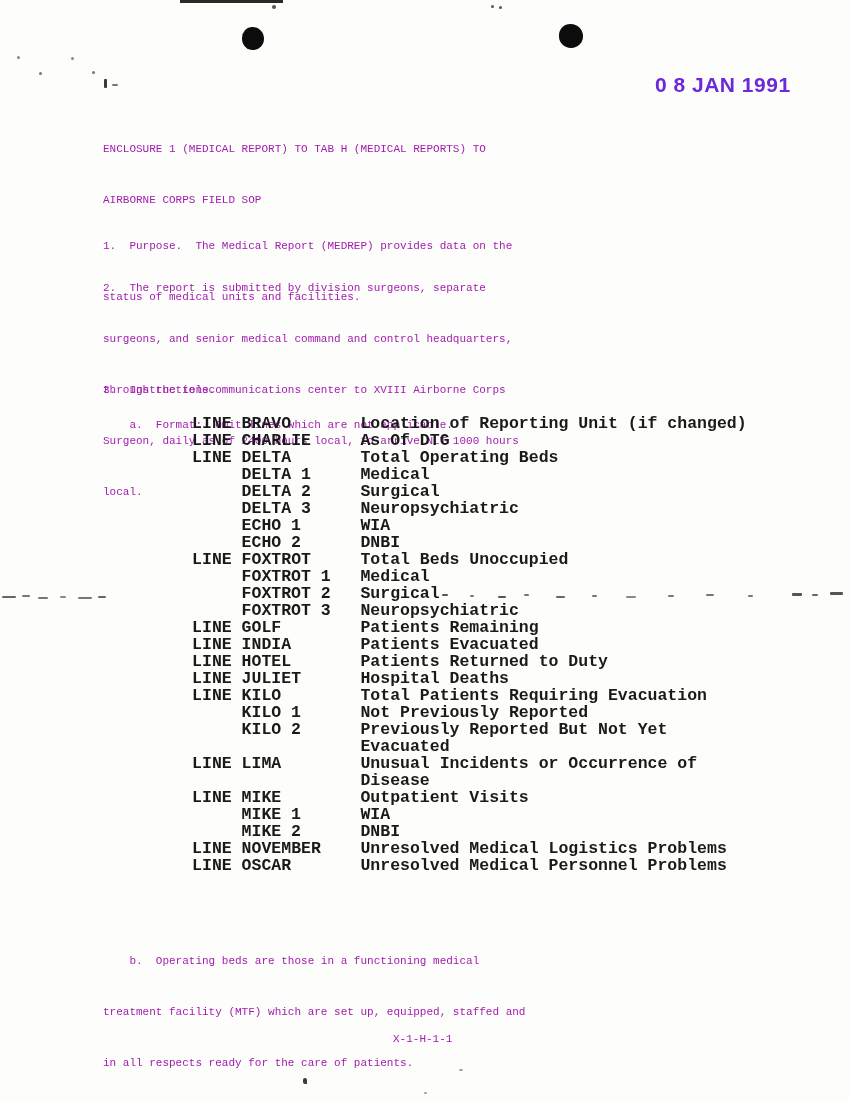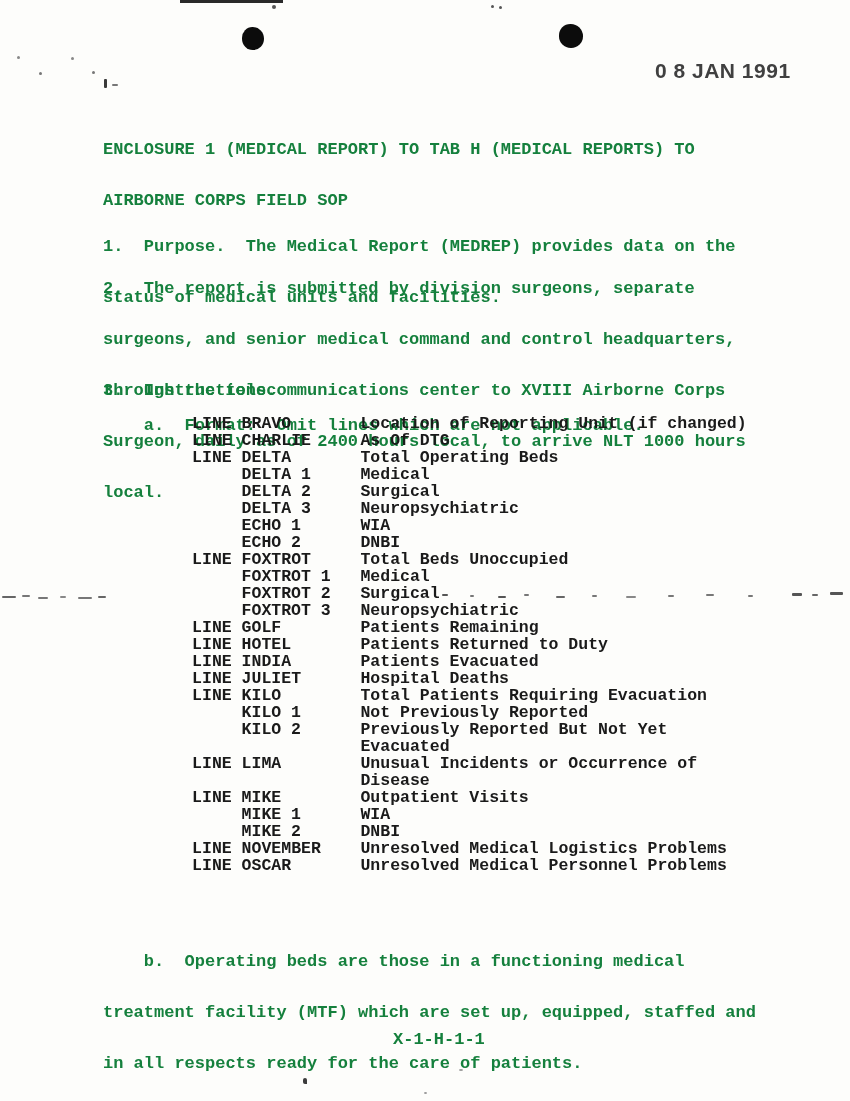--- a/index.html
+++ b/index.html
@@ -8,43 +8,43 @@
     width:850px; height:1101px;
     margin:0 auto;
     background:#fdfdfb;
     overflow:hidden;
     color:#1a1a1a;
   }
   .mono {
     position:absolute;
     left:103px;
     font-family:"Liberation Mono","DejaVu Sans Mono",monospace;
-    font-weight:700;
-    font-size:17px;
+    font-weight:400;
+    font-size:11px;
     line-height:17px;
     white-space:pre;
-    color:#15803d;
+    color:#a21caf;
   }
   .blk-title  { top:107px; }
   .blk-p1     { top:204px; }
   .blk-p2     { top:246px; }
   .blk-p3     { top:348px; }
   .blk-pa     { top:383px; }
   .blk-pb     { top:919px; }
   .blk-footer { top:1031px; left:393px; }
 
   .stamp {
     position:absolute;
-    left:655px; top:58px;
+    left:655px; top:72px;
     font-family:"Liberation Sans","DejaVu Sans",sans-serif;
     font-weight:700;
     font-size:21px;
     line-height:26px;
     letter-spacing:0.5px;
-    color:#404040;
+    color:#6d28d9;
     white-space:nowrap;
   }
 
   .fmt-table {
     position:absolute;
     left:103px; top:415px;
     font-family:"Liberation Mono","DejaVu Sans Mono",monospace;
     font-weight:700;
     font-size:16.5px;
     line-height:17px;
@@ -164,26 +164,26 @@
       </div>
       <div class="fmt-row">
         <span class="code sub">FOXTROT 3</span>
         <span class="desc">Neuropsychiatric</span>
       </div>
       <div class="fmt-row">
         <span class="code main">LINE GOLF</span>
         <span class="desc">Patients Remaining</span>
       </div>
       <div class="fmt-row">
+        <span class="code main">LINE INDIA</span>
+        <span class="desc">Patients Evacuated</span>
+      </div>
+      <div class="fmt-row">
         <span class="code main">LINE HOTEL</span>
         <span class="desc">Patients Returned to Duty</span>
-      </div>
-      <div class="fmt-row">
-        <span class="code main">LINE INDIA</span>
-        <span class="desc">Patients Evacuated</span>
       </div>
       <div class="fmt-row">
         <span class="code main">LINE JULIET</span>
         <span class="desc">Hospital Deaths</span>
       </div>
       <div class="fmt-row">
         <span class="code main">LINE KILO</span>
         <span class="desc">Total Patients Requiring Evacuation</span>
       </div>
       <div class="fmt-row">

